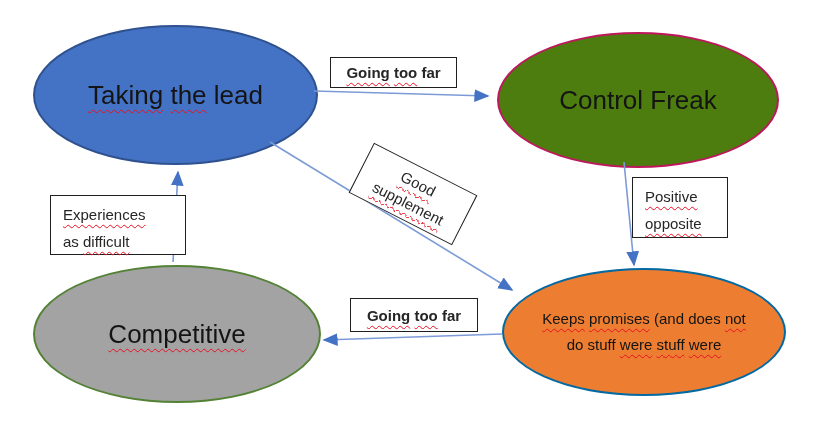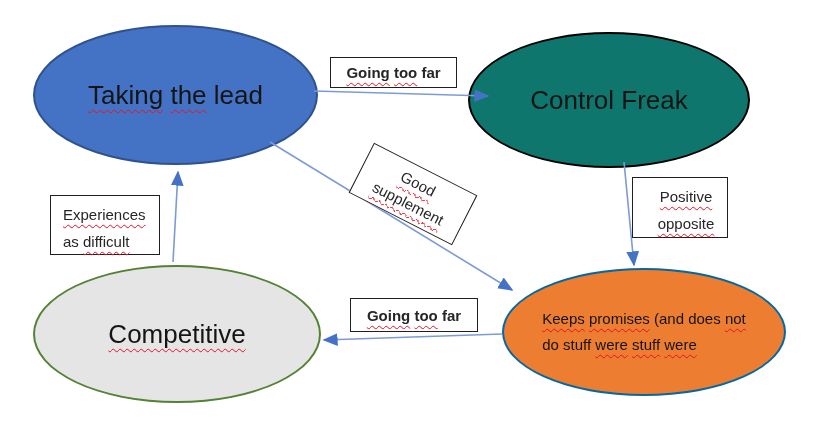--- a/index.html
+++ b/index.html
@@ -17,25 +17,25 @@
     z-index: 2;
     pointer-events: none;
   }
   .node {
     position: absolute;
     border-radius: 50%;
     z-index: 1;
     display: flex;
     align-items: center;
     justify-content: center;
-    text-align: left;
+    text-align: center;
   }
   .node-blue   { left: 33px;  top: 25px;  width: 281px; height: 136px; background: #4472C4; border: 2px solid #2F528F; }
-  .node-gold   { left: 468px; top: 32px;  width: 278px; height: 132px; background: #0f766e; border: 2px solid #000000; }
-  .node-green  { left: 33px;  top: 265px; width: 284px; height: 134px; background: #e5e5e5; border: 2px solid #548235; }
+  .node-gold   { left: 497px; top: 32px;  width: 278px; height: 132px; background: #4d7c0f; border: 2px solid #be185d; }
+  .node-green  { left: 33px;  top: 265px; width: 284px; height: 134px; background: #a3a3a3; border: 2px solid #548235; }
   .node-orange { left: 502px; top: 268px; width: 280px; height: 124px; background: #ED7D31; border: 2px solid #0369a1; }
   .node-label { color: #141414; }
   .big-label  { font-size: 26px; line-height: 32px; letter-spacing: 0px; }
   .small-label { font-size: 15px; line-height: 26px; }
   .wavy {
     text-decoration: underline;
     text-decoration-style: wavy;
     text-decoration-color: #E81123;
     text-decoration-thickness: 1px;
     text-decoration-skip-ink: none;
@@ -58,22 +58,22 @@
     white-space: nowrap;
     font-weight: bold;
   }
   .lbl-going-top    { left: 330px; top: 57px;  width: 127px; height: 31px; }
   .lbl-good-supp    { left: 355px; top: 166px; width: 116px; height: 56px;
                       transform: rotate(27deg);
                       display: flex; flex-direction: column;
                       align-items: center; justify-content: center;
                       line-height: 22px; }
   .lbl-positive     { left: 632px; top: 177px; width: 96px;  height: 61px;
-                      padding: 5px 0 3px 12px; line-height: 27px; text-align: center; }
-  .lbl-experiences  { left: 50px;  top: 195px; width: 110px; height: 60px;
+                      padding: 5px 0 3px 12px; line-height: 27px; }
+  .lbl-experiences  { left: 50px;  top: 195px; width: 136px; height: 60px;
                       padding: 5px 0 0 12px; line-height: 27px; }
   .lbl-going-bottom { left: 350px; top: 298px; width: 128px; height: 34px; }
 </style>
 </head>
 <body>
 
 <div class="canvas">
 
   <svg class="connectors" width="828" height="423" viewBox="0 0 828 423">
     <defs>

